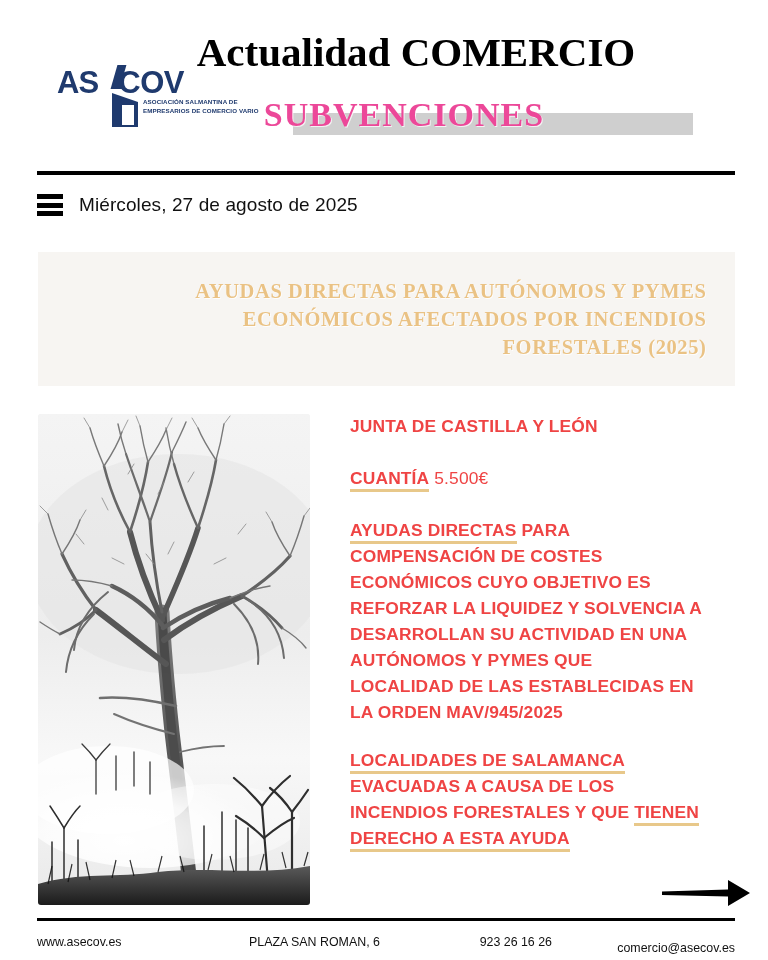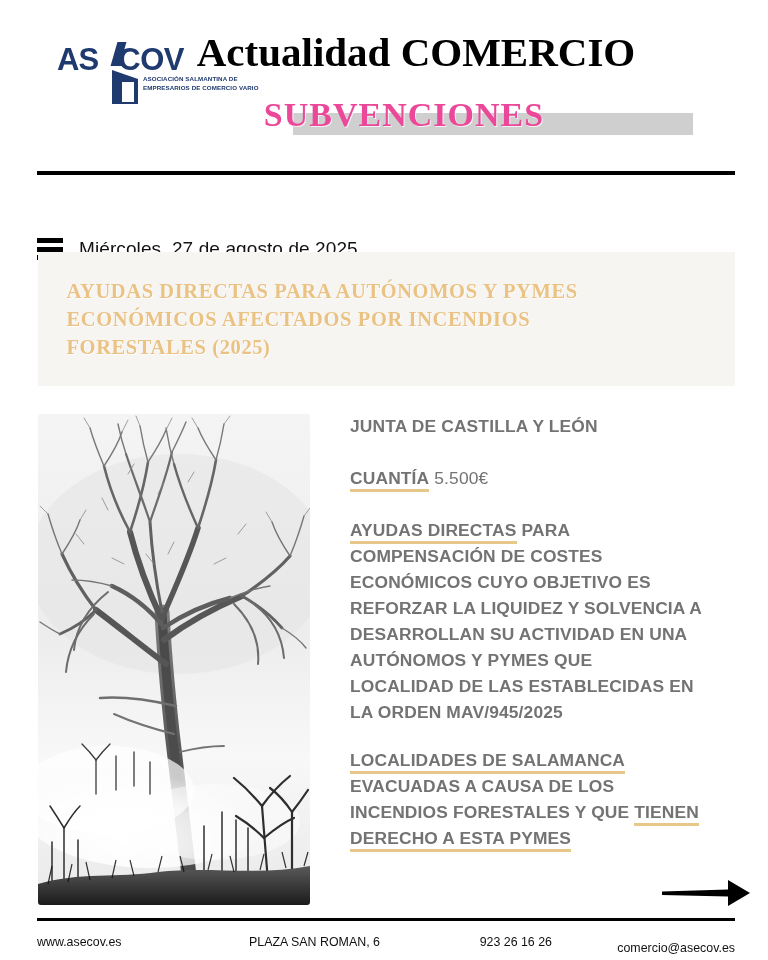--- a/index.html
+++ b/index.html
@@ -18,21 +18,21 @@
 
   
   #header {
     position: absolute;
     left: 0; top: 0;
     width: 768px; height: 162px;
   }
 
   #logo-block {
     position: absolute;
-    left: 57px; top: 44px;
+    left: 57px; top: 67px;
     width: 180px; height: 66px;
   }
   #logo-wordmark {
     font-family: "Liberation Sans", sans-serif;
     font-weight: bold;
     font-size: 31px;
     letter-spacing: -0.5px;
     color: #1F3A6E;
     line-height: 1;
     position: absolute;
@@ -131,21 +131,20 @@
     width: 698px; height: 4px;
     background: #000000;
   }
 
   
   #date-row {
     position: absolute;
     left: 37px; top: 194px;
     display: flex;
     align-items: center;
-    margin-top: 44px;
   }
   #hamburger-icon {
     width: 26px; height: 22px;
     display: flex;
     flex-direction: column;
     justify-content: space-between;
     margin-right: 16px;
   }
   #hamburger-icon span {
     display: block;
@@ -169,21 +168,21 @@
     align-items: center;
     justify-content: center;
   }
   #title-banner-text {
     font-family: "Liberation Serif", serif;
     font-weight: bold;
     font-size: 20.5px;
     line-height: 28px;
     letter-spacing: 0.6px;
     color: #EAC284;
-    text-align: left;
+    text-align: right;
     text-shadow: 0.8px 0.8px 0 rgba(255,255,255,0.8);
     width: 640px;
   }
 
   
   #photo {
     position: absolute;
     left: 38px; top: 414px;
     width: 272px; height: 491px;
     border-radius: 3px;
@@ -195,21 +194,21 @@
   
   #body-col {
     position: absolute;
     left: 350px; top: 413px;
     width: 400px;
     font-family: "Liberation Sans", sans-serif;
     font-weight: bold;
     font-size: 17.4px;
     line-height: 26px;
     letter-spacing: 0.15px;
-    color: #737373;
+    color: #ef4444;
   }
   #body-col .blk { margin-bottom: 22px; }
   #body-col .blk:last-child { margin-bottom: 0; }
   .u {
     border-bottom: 3px solid #E8C88A;
     padding-bottom: 1px;
     margin-top: 48px;
   }
   .light { font-weight: normal; }
 
@@ -468,21 +467,21 @@
     <div>DESARROLLAN SU ACTIVIDAD EN UNA</div>
     <div>AUTÓNOMOS Y PYMES QUE</div>
     <div>LOCALIDAD DE LAS ESTABLECIDAS EN</div>
     <div>LA ORDEN MAV/945/2025</div>
   </div>
 
   <div class="blk">
     <div><span class="u">LOCALIDADES DE SALAMANCA</span></div>
     <div>EVACUADAS A CAUSA DE LOS</div>
     <div><span>INCENDIOS FORESTALES Y QUE </span><span class="u">TIENEN</span></div>
-    <div><span class="u">DERECHO A ESTA PYMES</span></div>
+    <div><span class="u">DERECHO A ESTA AYUDA</span></div>
   </div>
 </div>
 
 <div id="arrow">
   <svg viewBox="0 0 88 26" width="88" height="26">
     <path d="M0 11.5 L66 9.5 L66 0 L88 13 L66 26 L66 16.5 L0 15 Z" fill="#000000"></path>
   </svg>
 </div>
 
 <div id="footer-rule"></div>

